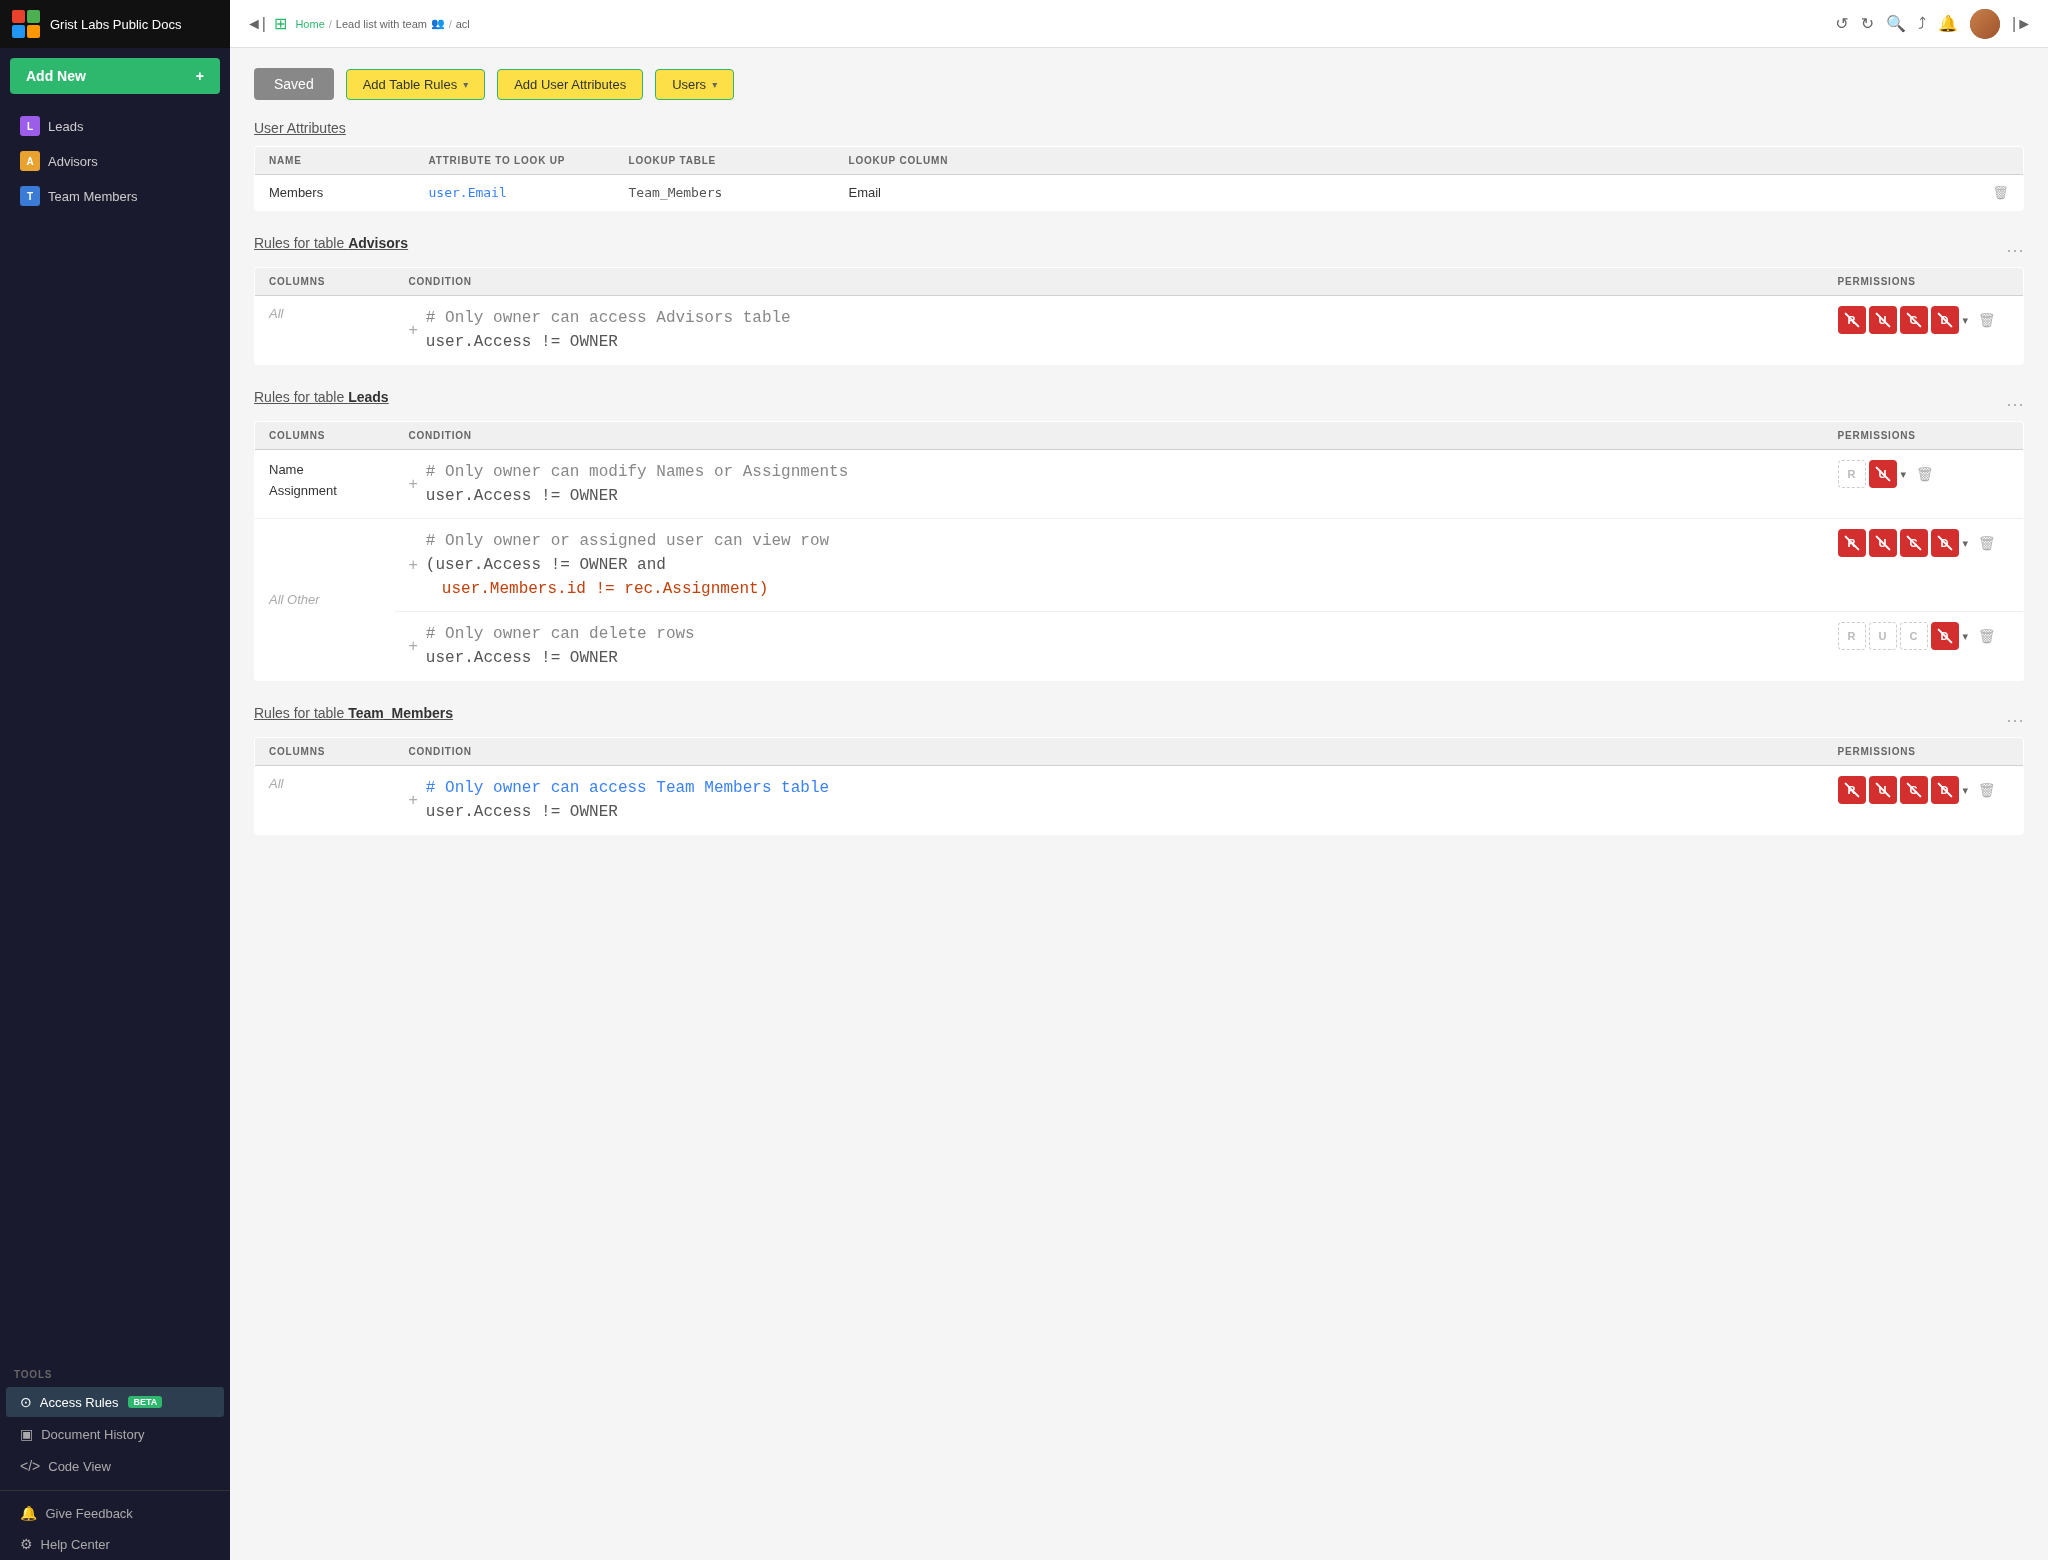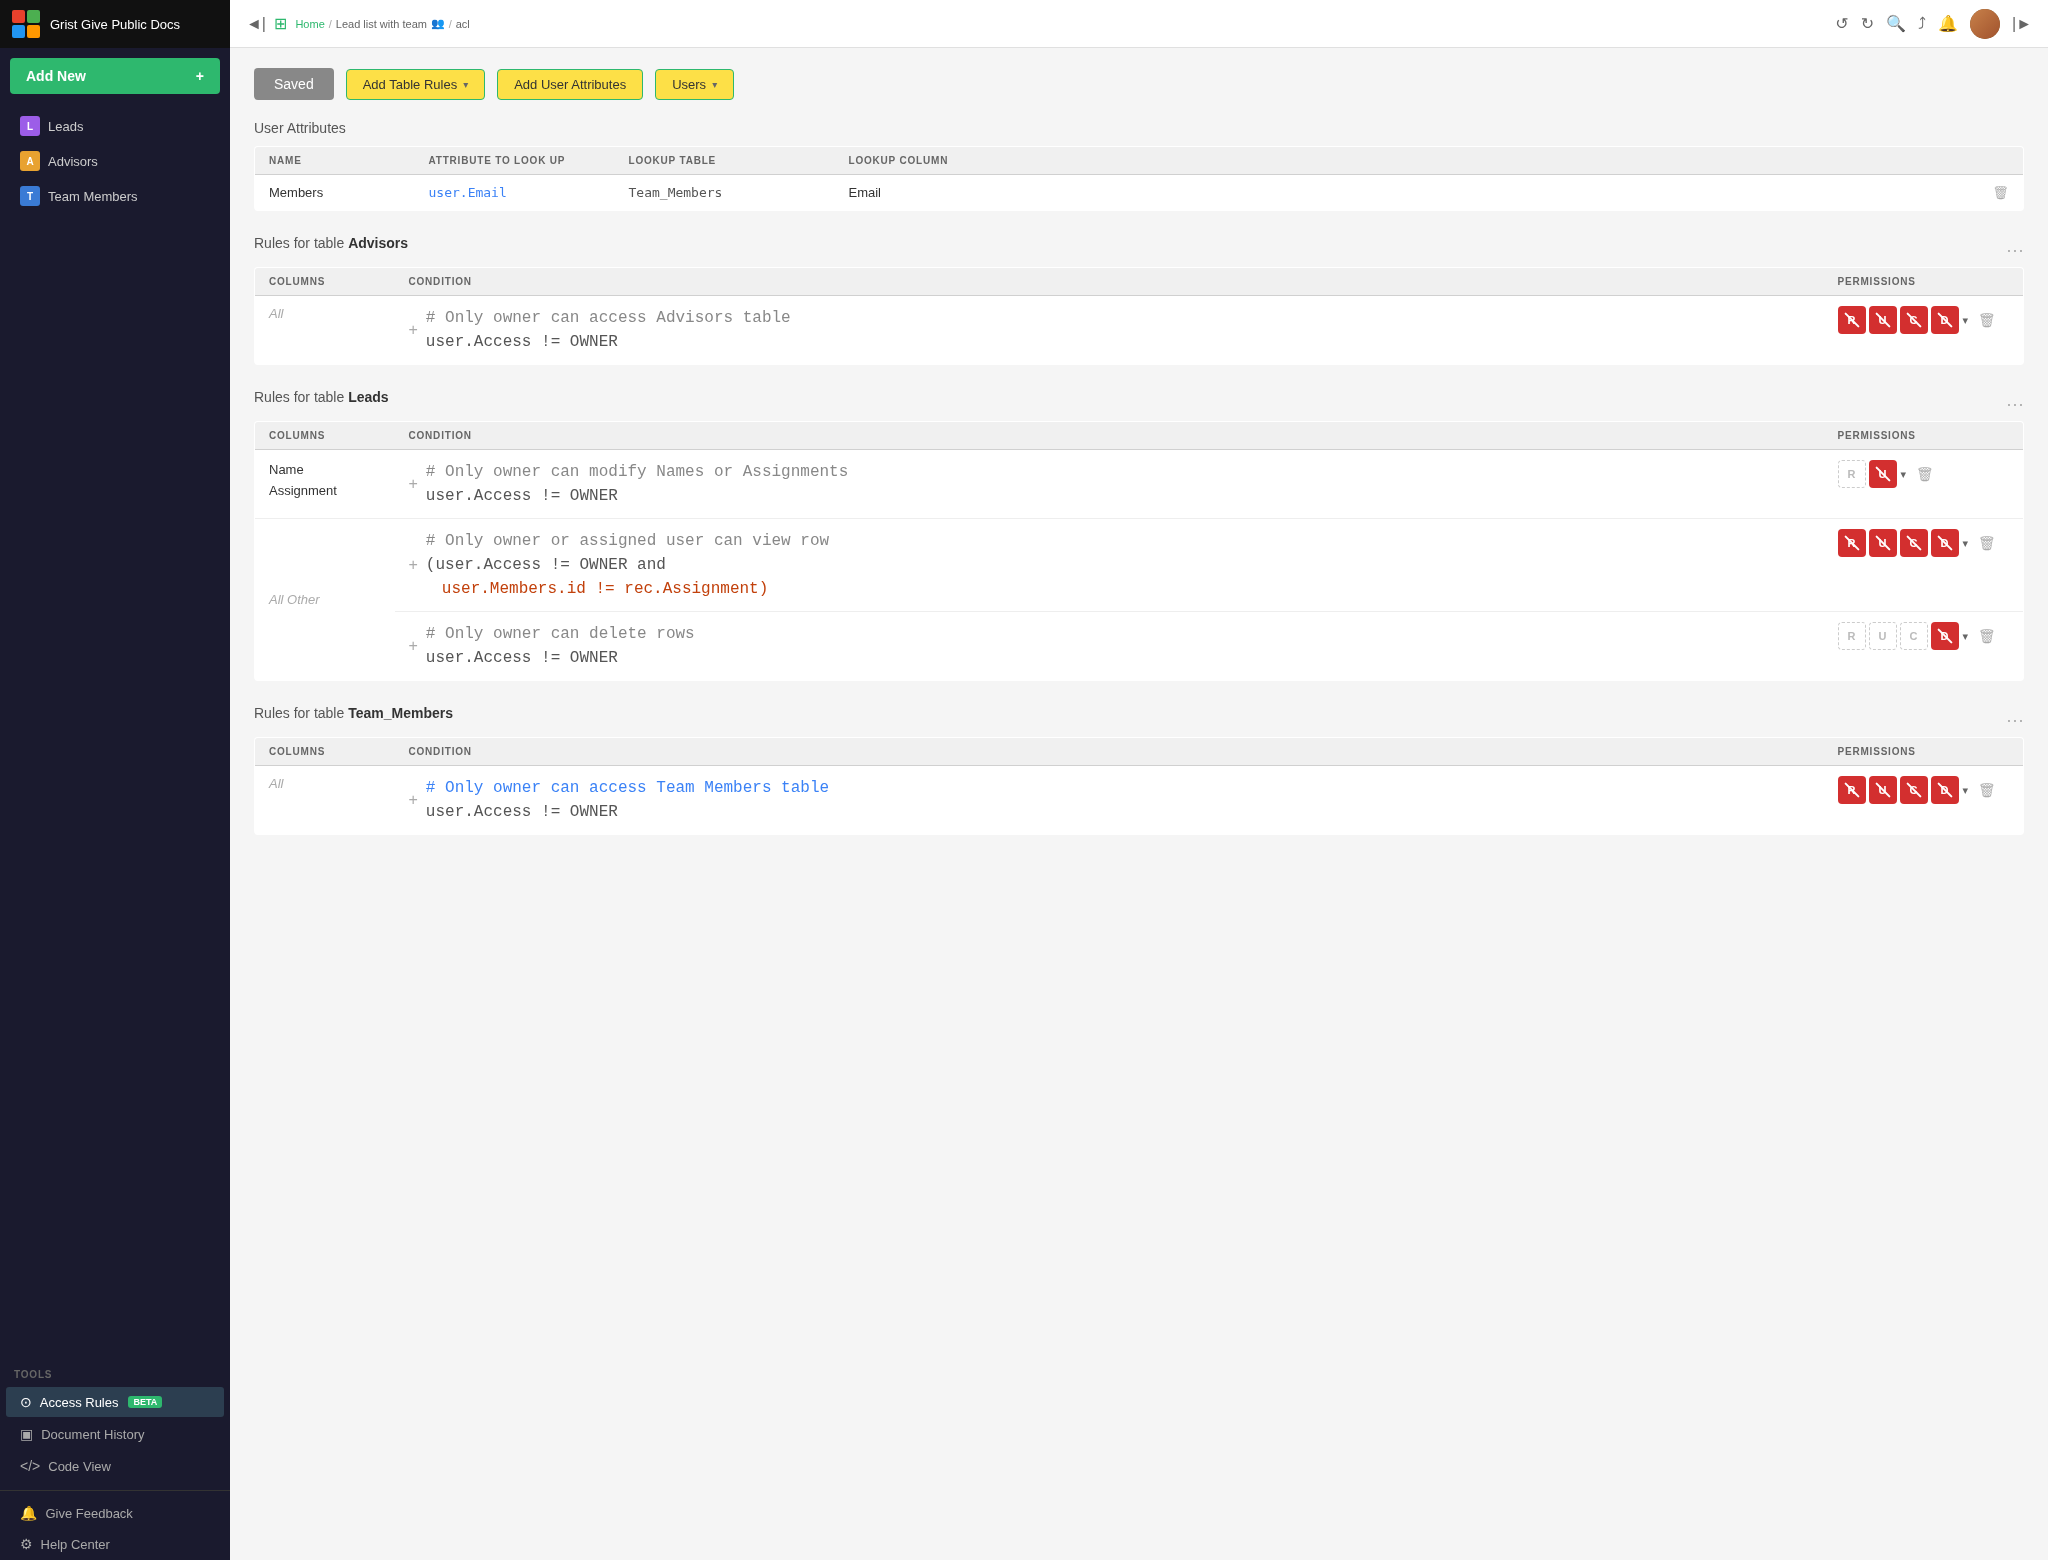--- a/index.html
+++ b/index.html
@@ -175,20 +175,21 @@
     }
     .chevron { font-size: 10px; color: #666; }
 
     
     .section { margin-bottom: 24px; }
     .section-title {
       font-size: 14px;
       color: #555;
       margin-bottom: 10px;
       font-weight: 400;
+      text-decoration: underline;
     }
     .section-title strong { color: #333; font-weight: 600; }
 
     
     .rules-table {
       width: 100%;
       background: white;
       border: 1px solid #ec4899;
       border-radius: 4px;
       border-collapse: collapse;
@@ -299,21 +300,21 @@
 <body>
 
 <div id="sidebar">
   <div id="sidebar-header">
     <div class="app-logo">
       <span class="logo-tl"></span>
         <span class="logo-tr"></span>
       <span class="logo-bl"></span>
         <span class="logo-br"></span>
     </div>
-    <span>Grist Give Public Docs</span>
+    <span>Grist Labs Public Docs</span>
   </div>
 
   <button id="add-new-btn">
     <span>Add New</span>
     <span>+</span>
   </button>
 
   <div class="sidebar-section">
     <div class="sidebar-item">
       <div class="sidebar-item-icon icon-leads">L</div>

